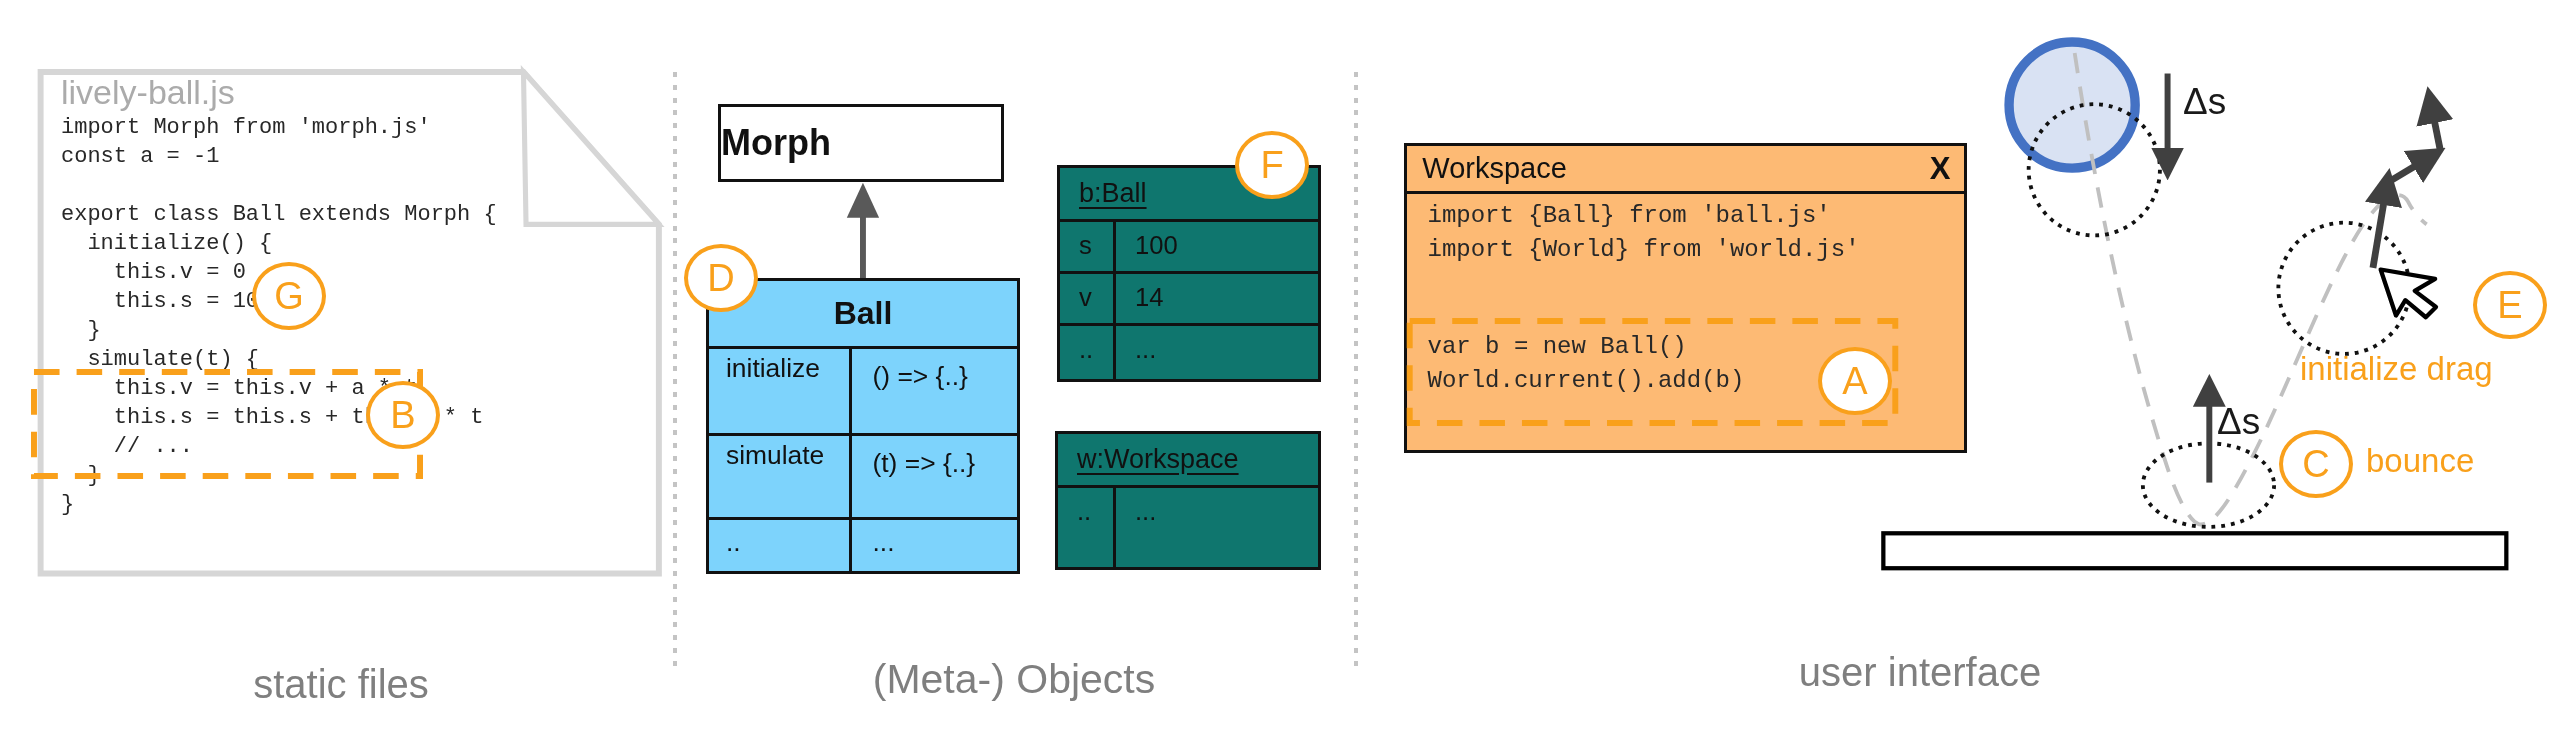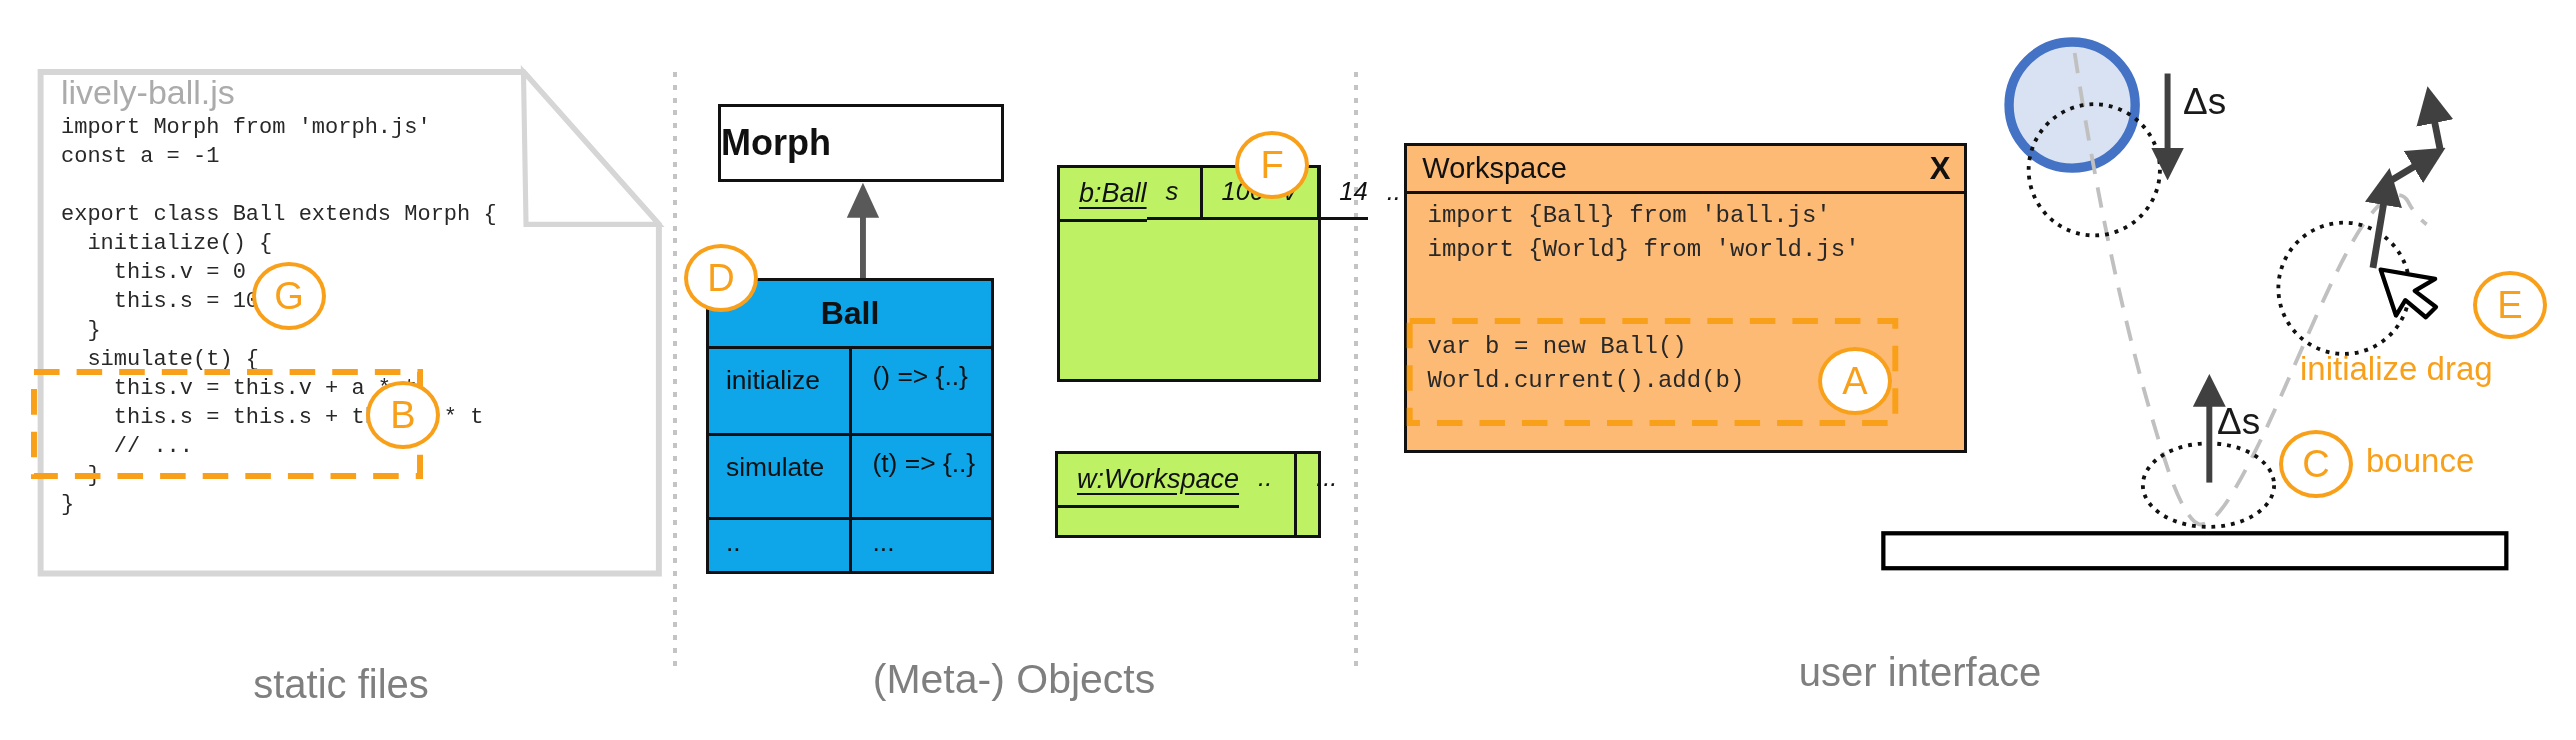--- a/index.html
+++ b/index.html
@@ -33,36 +33,36 @@
 
   
   .marker{width:66px;height:60px;border:4.3px solid var(--orange);border-radius:50%;
     background:#fff;color:var(--orange);display:flex;align-items:center;justify-content:center;
     font-size:38px;z-index:30;}
 
   
   .morph-box{left:718px;top:104px;width:286px;height:78px;border:3.4px solid var(--ink);
     box-sizing:border-box;display:flex;align-items:center;justify-content:flex-start;
     font-size:36px;font-weight:bold;color:var(--ink);background:#fff;}
-  .ball-box{left:706px;top:278px;width:288px;height:296px;border:3.4px solid var(--ink);
-    box-sizing:border-box;background:#0ea5e9;display:flex;flex-direction:column;}
+  .ball-box{left:706px;top:278px;width:314px;height:296px;border:3.4px solid var(--ink);
+    box-sizing:border-box;background:#7dd3fc;display:flex;flex-direction:column;}
   .ball-head{height:65px;border-bottom:3.4px solid var(--ink);display:flex;align-items:center;
     justify-content:center;font-size:32px;font-weight:bold;color:var(--ink);}
   .trow{display:flex;box-sizing:border-box;}
   .ball-box .trow{border-bottom:3.4px solid var(--ink);}
   .ball-box .trow:last-child{border-bottom:none;flex:1;}
   .ball-r1{height:87px;} .ball-r2{height:84px;}
   .cell-l{width:143px;border-right:3.4px solid var(--ink);box-sizing:border-box;
-    padding:16px 0 0 17px;font-size:26.4px;color:var(--ink);}
+    padding:4px 0 0 17px;font-size:26.4px;color:var(--ink);}
   .cell-r{flex:1;padding:12px 0 0 20.5px;font-size:26.4px;color:var(--ink);}
 
   
-  .obj-box{border:3.4px solid var(--ink);box-sizing:border-box;background:#bef264;display:flex;font-style:italic;}
+  .obj-box{border:3.4px solid var(--ink);box-sizing:border-box;background:#0f766e;display:flex;flex-direction:column;}
   .bball{left:1057px;top:165px;width:264px;height:217px;}
-  .wworkspace{left:1055px;top:431px;width:266px;height:87px;margin-top:20px;}
+  .wworkspace{left:1055px;top:431px;width:266px;height:139px;}
   .obj-head{height:51px;border-bottom:3.4px solid var(--ink);display:flex;align-items:center;
     padding-left:19px;font-size:27px;color:var(--ink);}
   .obj-head span{text-decoration:underline;text-underline-offset:5.1px;}
   .obj-box .trow{border-bottom:3.4px solid var(--ink);}
   .obj-box .trow:last-child{border-bottom:none;flex:1;}
   .ob-r{height:52px;}
   .ocell-l{width:56px;border-right:3.4px solid var(--ink);box-sizing:border-box;
     padding:8.5px 0 0 19px;font-size:25.6px;color:var(--ink);}
   .ocell-r{flex:1;padding:8.5px 0 0 19px;font-size:25.6px;color:var(--ink);}
 

